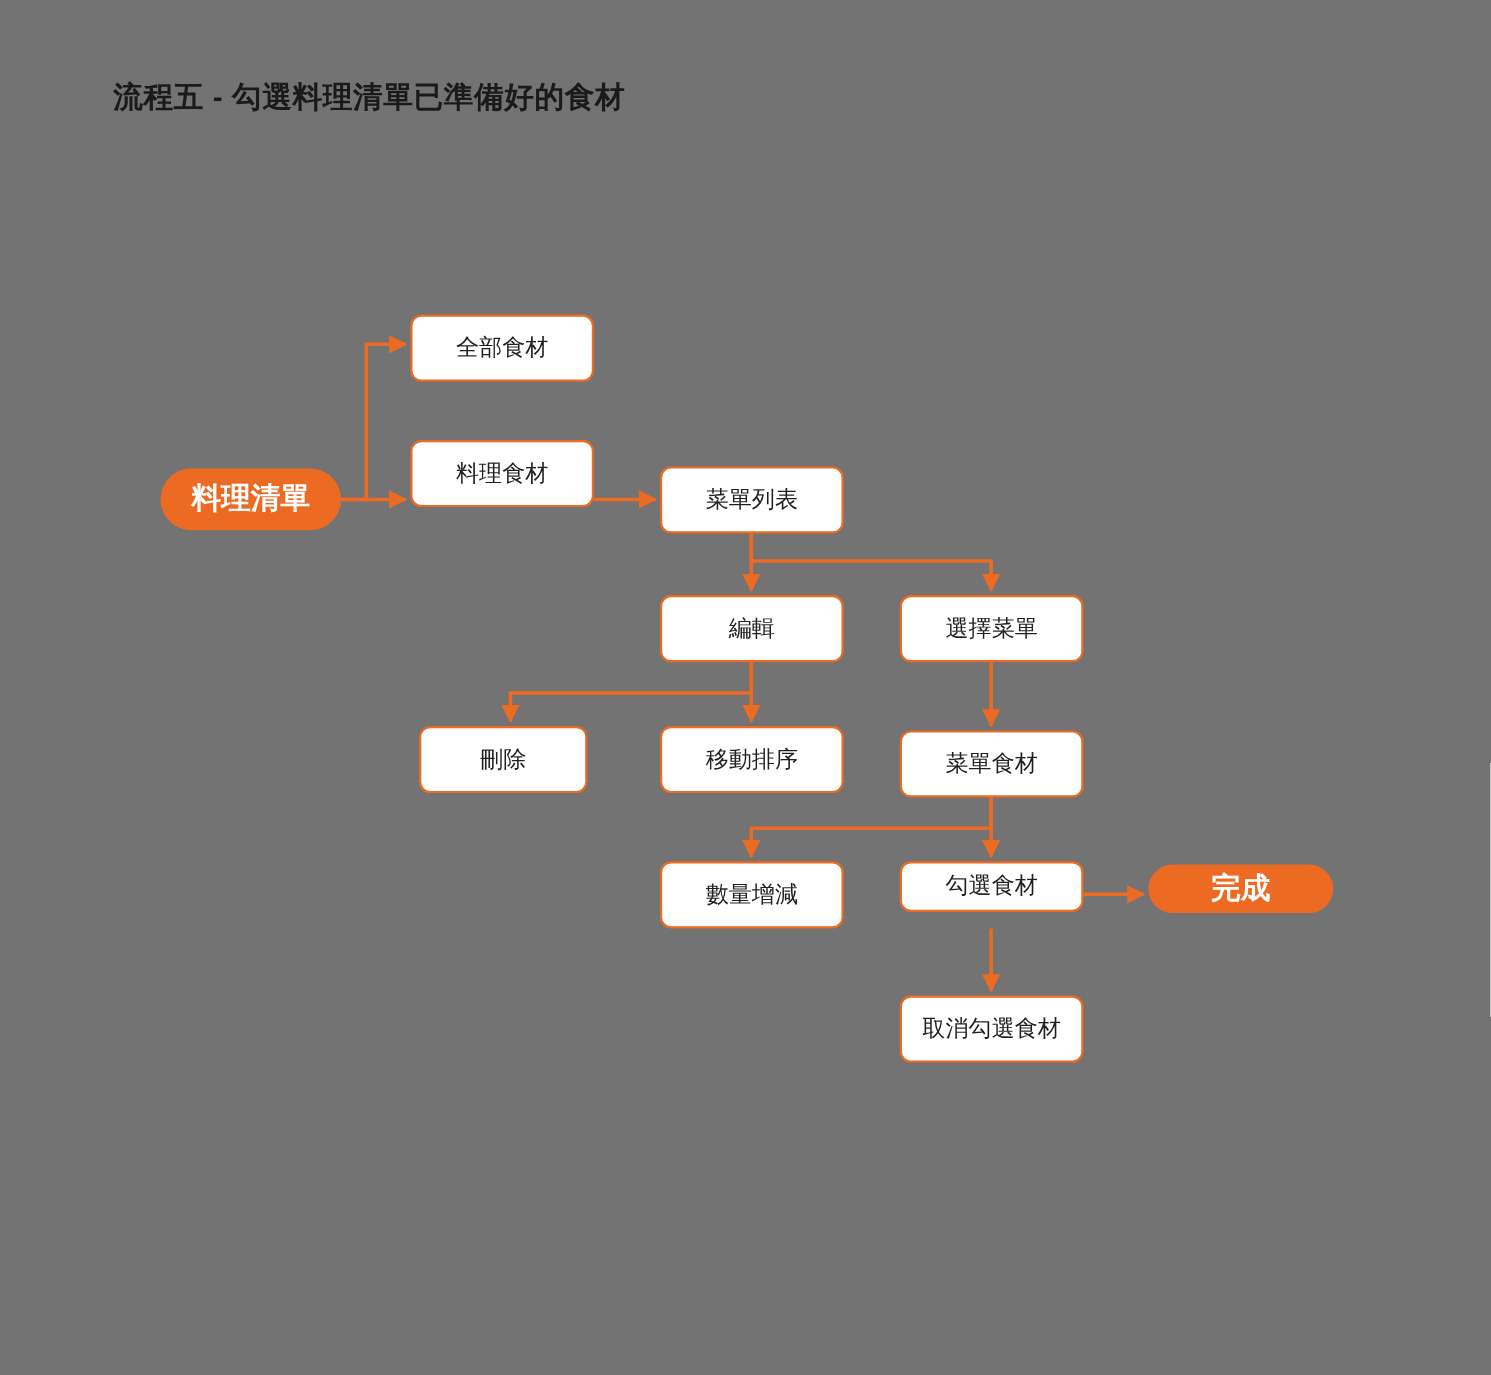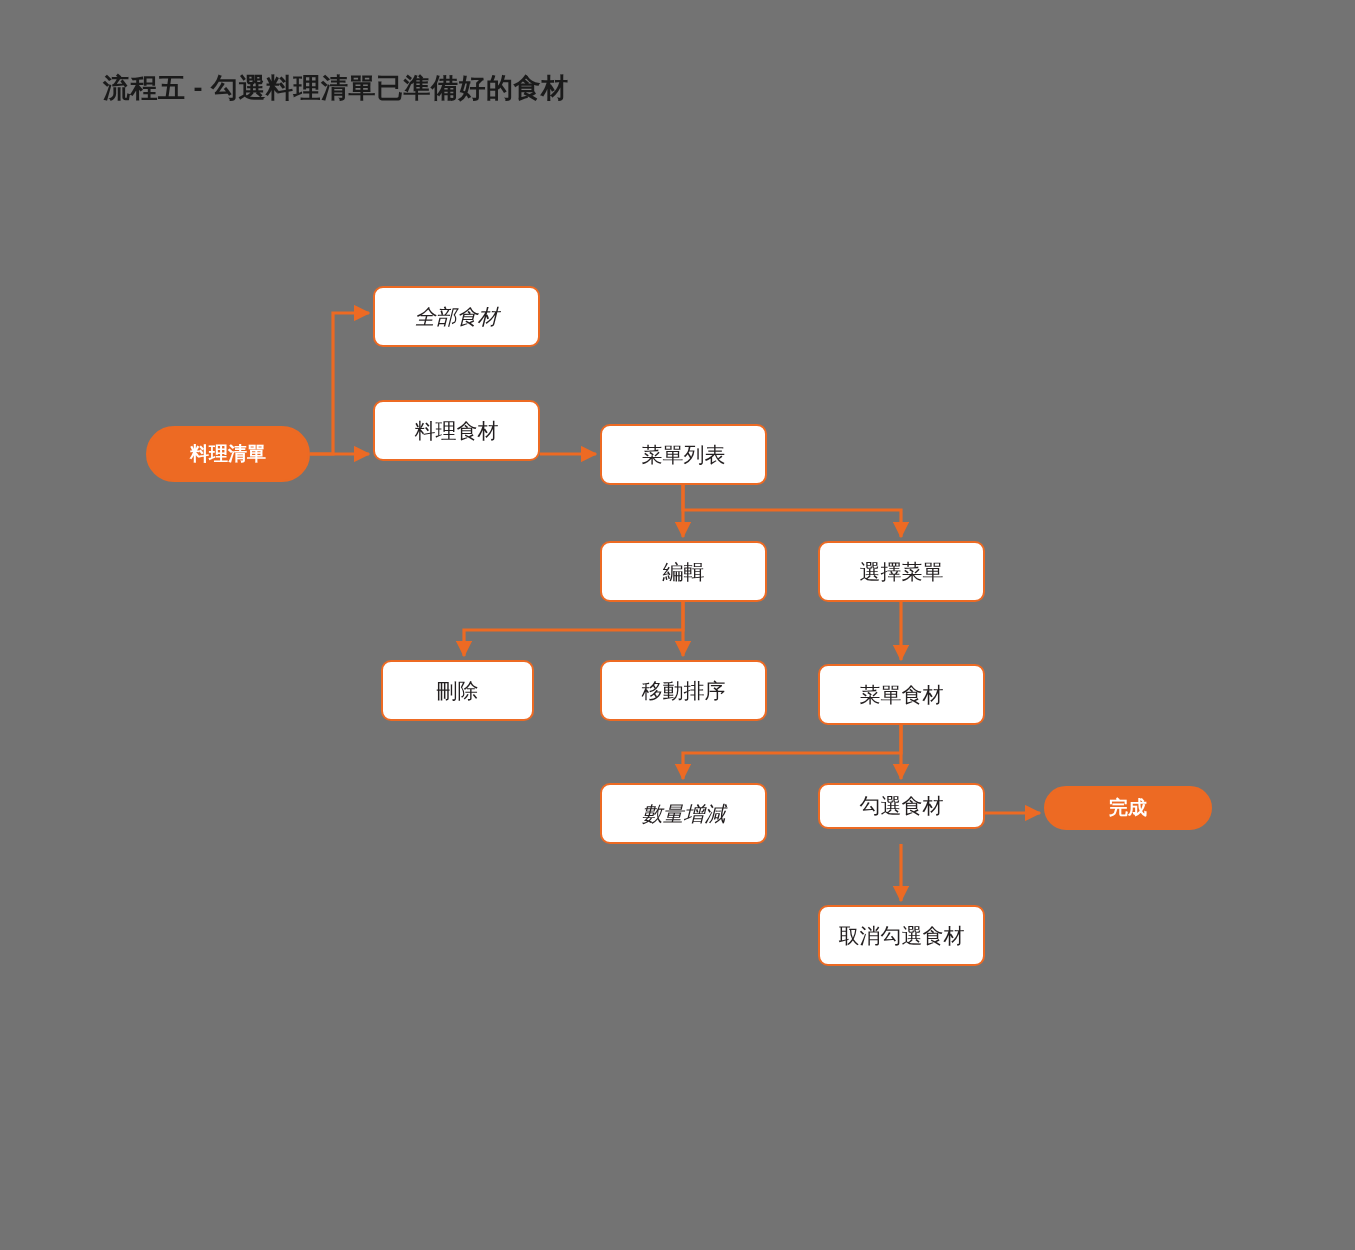--- a/index.html
+++ b/index.html
@@ -50,21 +50,21 @@
     background: #ffffff;
     color: #231f20;
     font-size: 21px;
     font-weight: 400;
   }
   .node-terminal {
     border: 2px solid #ED6A23;
     border-radius: 40px;
     background: #ED6A23;
     color: #ffffff;
-    font-size: 19px;
+    font-size: 27px;
     font-weight: bold;
   }
   .node-label {
     display: block;
     white-space: nowrap;
   }
 </style>
 </head>
 <body>
 
@@ -103,21 +103,21 @@
       <path d="M 985 813 L 1040 813"></path>
 
       <path d="M 901 844 L 901 901"></path>
     </g>
   </svg>
 
   <div class="node node-terminal" style="left:146px; top:426px; width:164px; height:56px;">
     <span class="node-label">料理清單</span>
   </div>
 
-  <div class="node node-process" style="left:373px; top:286px; width:167px; height:61px;font-style:italic;">
+  <div class="node node-process" style="left:373px; top:286px; width:167px; height:61px;">
     <span class="node-label">全部食材</span>
   </div>
 
   <div class="node node-process" style="left:373px; top:400px; width:167px; height:61px;">
     <span class="node-label">料理食材</span>
   </div>
 
   <div class="node node-process" style="left:600px; top:424px; width:167px; height:61px;">
     <span class="node-label">菜單列表</span>
   </div>
@@ -135,21 +135,21 @@
   </div>
 
   <div class="node node-process" style="left:600px; top:660px; width:167px; height:61px;">
     <span class="node-label">移動排序</span>
   </div>
 
   <div class="node node-process" style="left:818px; top:664px; width:167px; height:61px;">
     <span class="node-label">菜單食材</span>
   </div>
 
-  <div class="node node-process" style="left:600px; top:783px; width:167px; height:61px;font-style:italic;">
+  <div class="node node-process" style="left:600px; top:783px; width:167px; height:61px;">
     <span class="node-label">數量增減</span>
   </div>
 
   <div class="node node-process" style="left:818px; top:783px; width:167px; height:46px;">
     <span class="node-label">勾選食材</span>
   </div>
 
   <div class="node node-terminal" style="left:1044px; top:786px; width:168px; height:44px;">
     <span class="node-label">完成</span>
   </div>

